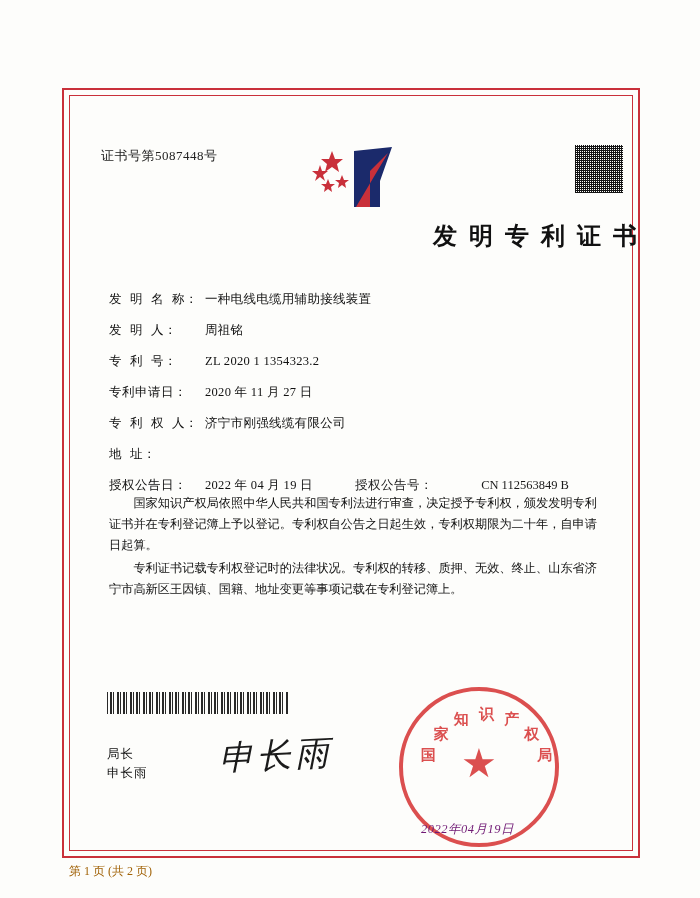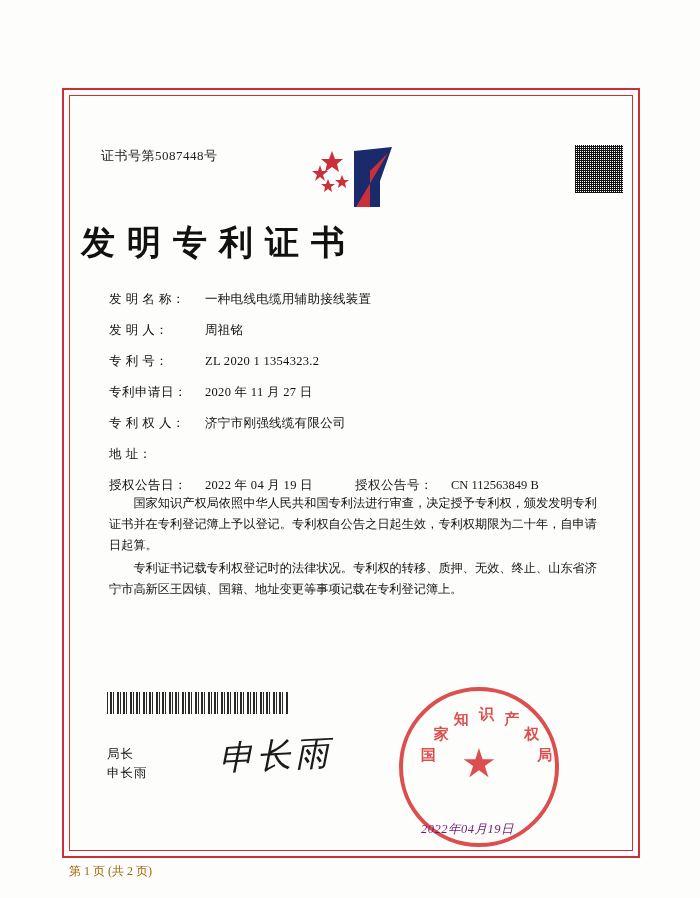--- a/index.html
+++ b/index.html
@@ -79,22 +79,22 @@
     height: 76px;
     text-align: center;
   }
   .emblem svg { display: inline-block; }
   
   .title {
     position: absolute;
     left: 0;
     right: 0;
     top: 125px;
-    text-align: left;
-    font-size: 34px;
+    text-align: right;
+    font-size: 24px;
     font-weight: bold;
     letter-spacing: 12px;
     text-indent: 12px;
     color: #111;
     font-family: "DejaVu Serif", "Liberation Serif", serif;
   }
   
   .fields {
     position: absolute;
     left: 40px;
@@ -105,38 +105,40 @@
     display: flex;
     align-items: baseline;
     margin-bottom: 14px;
     font-size: 12.5px;
   }
   .row .lbl {
     flex: 0 0 96px;
     letter-spacing: 0.5px;
     color: #111;
     white-space: nowrap;
+    font-family: Liberation Mono, monospace;
   }
   .row .val {
     flex: 1 1 auto;
     color: #111;
     letter-spacing: 0.3px;
   }
   .row.split .val {
     flex: 0 0 auto;
     min-width: 150px;
   }
   .row .lbl2 {
     flex: 0 0 96px;
     letter-spacing: 0.5px;
     white-space: nowrap;
     font-family: Liberation Serif, serif;
   }
   .row .val2 {
     flex: 1 1 auto;
+    text-align: center;
   }
   
   .para {
     position: absolute;
     left: 40px;
     top: 398px;
     width: 488px;
     font-size: 12.2px;
     line-height: 21px;
     text-align: justify;

